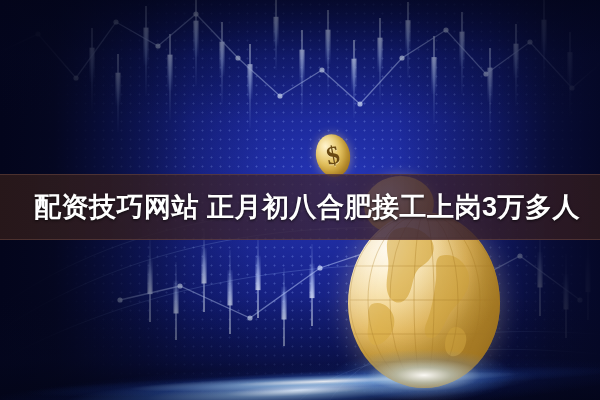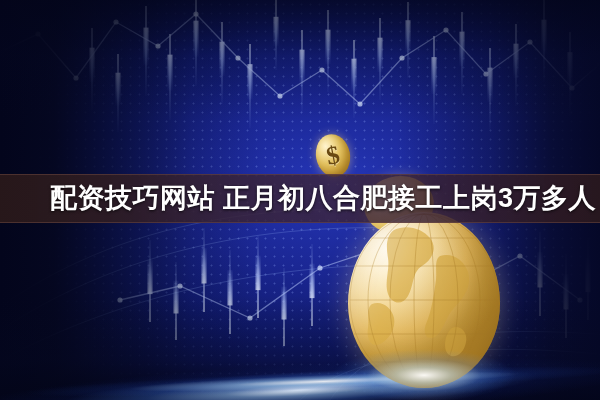--- a/index.html
+++ b/index.html
@@ -100,31 +100,31 @@
   .coin-back{
     position:absolute;left:364px;top:176px;width:70px;height:58px;
     border-radius:50%;
     background:radial-gradient(ellipse 58px 48px at 36% 28%, #fff7dd 0%, #f6e3a9 30%, #e6c86d 60%, #cfa942 86%, #bb9030 100%);
     box-shadow:0 0 14px rgba(255,225,150,0.35);
     transform:rotate(-7deg);
   }
 
   
   .title-band{
-    position:absolute;left:0;top:174px;width:600px;height:49px;
+    position:absolute;left:0;top:174px;width:600px;height:66px;
     background:linear-gradient(90deg,
         rgba(42,25,26,0.93) 0%,
         rgba(46,28,34,0.90) 18%,
         rgba(56,34,52,0.84) 38%,
         rgba(60,36,58,0.80) 55%,
         rgba(54,31,48,0.84) 74%,
         rgba(42,24,30,0.92) 100%);
     border-top:1px solid rgba(120,80,70,0.45);
     border-bottom:1px solid rgba(120,80,70,0.45);
-    display:flex;align-items:center;padding-left:16px;
+    display:flex;align-items:center;
   }
   .title-text{
     margin:0;padding:0 18px 0 34px;
     color:#ffffff;
     font-size:27px;
     font-weight:bold;
     letter-spacing:0.5px;
     line-height:1;
     white-space:nowrap;
     text-shadow:0 1px 3px rgba(0,0,0,0.75);

